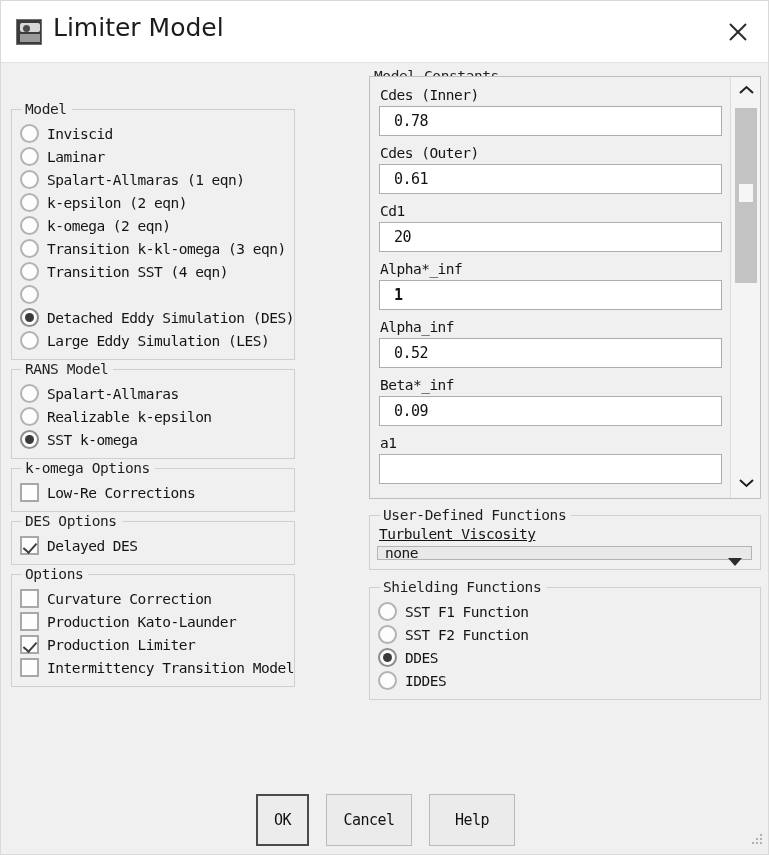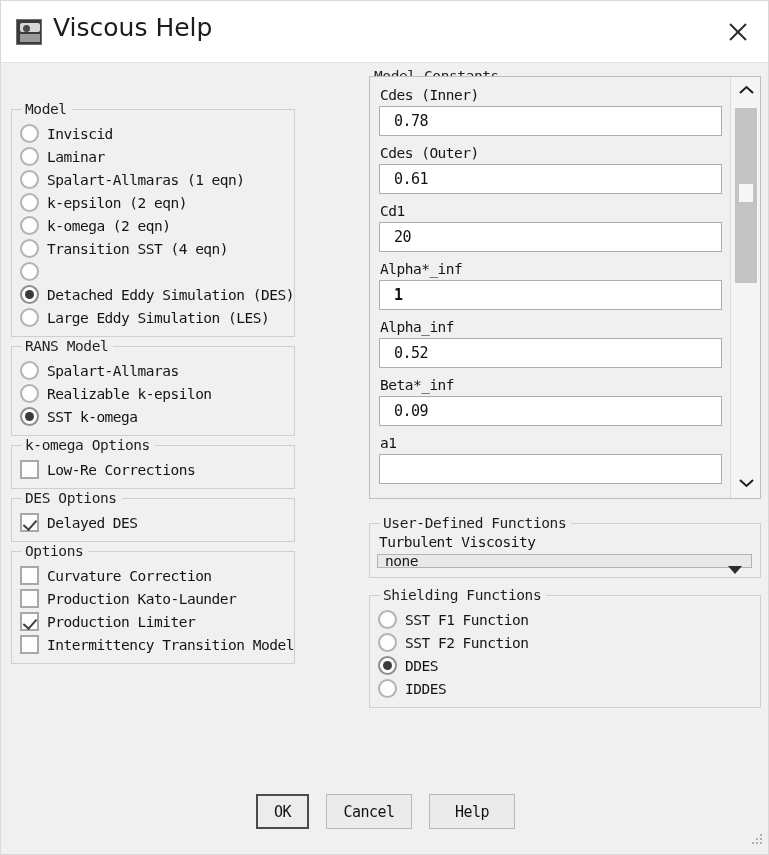--- a/index.html
+++ b/index.html
@@ -212,36 +212,37 @@
     border-left: 7px solid transparent;
     border-right: 7px solid transparent;
     border-top: 8px solid #2c2c2c;
   }
   .field-label {
     font-size: 14.5px;
     color: #141414;
     letter-spacing: -0.5px;
     margin: 0 0 4px 2px;
     white-space: nowrap;
+    text-decoration: underline;
   }
 
   
   .footer {
     position: absolute;
     left: 0; bottom: 0;
     width: 769px; height: 72px;
   }
   .btnrow {
     position: absolute;
     left: 0; top: 12px; width: 769px;
     display: flex; justify-content: center; gap: 17px;
   }
   .btn {
     min-width: 44px;
-    height: 35px;
+    height: 52px;
     padding: 0 16px;
     background: #ebebeb;
     border: 1px solid #b9b9b9;
     font-family: "DejaVu Sans Mono", monospace;
     font-size: 15px;
     color: #111111;
     letter-spacing: -0.5px;
     cursor: pointer;
     display: flex; align-items: center; justify-content: center;
   }
@@ -262,21 +263,21 @@
 <body>
 
 <div id="app">
 
   <div class="titlebar">
     <div class="title-icon">
       <i class="a"></i>
         <i class="b"></i>
         <i class="c"></i>
     </div>
-    <div class="title-text">Viscous Help</div>
+    <div class="title-text">Limiter Model</div>
     <div class="close-btn">
       <svg width="22" height="22" viewBox="0 0 22 22">
         <line x1="3" y1="3" x2="19" y2="19" stroke="#2a2a2a" stroke-width="2"></line>
         <line x1="19" y1="3" x2="3" y2="19" stroke="#2a2a2a" stroke-width="2"></line>
       </svg>
     </div>
   </div>
 
   <div class="col-left">
 
@@ -298,20 +299,24 @@
         <div class="opt-row">
           <span class="radio"></span>
           <span class="opt-label">k-epsilon (2 eqn)</span>
         </div>
         <div class="opt-row">
           <span class="radio"></span>
           <span class="opt-label">k-omega (2 eqn)</span>
         </div>
         <div class="opt-row">
           <span class="radio"></span>
+          <span class="opt-label">Transition k-kl-omega (3 eqn)</span>
+        </div>
+        <div class="opt-row">
+          <span class="radio"></span>
           <span class="opt-label">Transition SST (4 eqn)</span>
         </div>
         <div class="opt-row">
           <span class="radio"></span>
         </div>
         <div class="opt-row">
           <span class="radio checked"></span>
           <span class="opt-label">Detached Eddy Simulation (DES)</span>
         </div>
         <div class="opt-row">
@@ -378,21 +383,21 @@
           <span class="check"></span>
           <span class="opt-label">Intermittency Transition Model</span>
         </div>
       </div>
     </div>
 
   </div>
 
   <div class="col-right">
 
-    <div class="group" style="padding:0;border:none;background:transparent;margin-bottom:24px;">
+    <div class="group" style="padding:0;border:none;background:transparent;margin-bottom:16px;">
       <div class="legend" style="top:-8px;left:2px;">Model Constants</div>
       <div class="const-panel" style="margin-top:9px;">
         <div class="const-scrollview">
 
           <div class="const-label">Cdes (Inner)</div>
           <input class="const-input" value="0.78" style="">
 
           <div class="const-label">Cdes (Outer)</div>
           <input class="const-input" value="0.61" style="">
 

